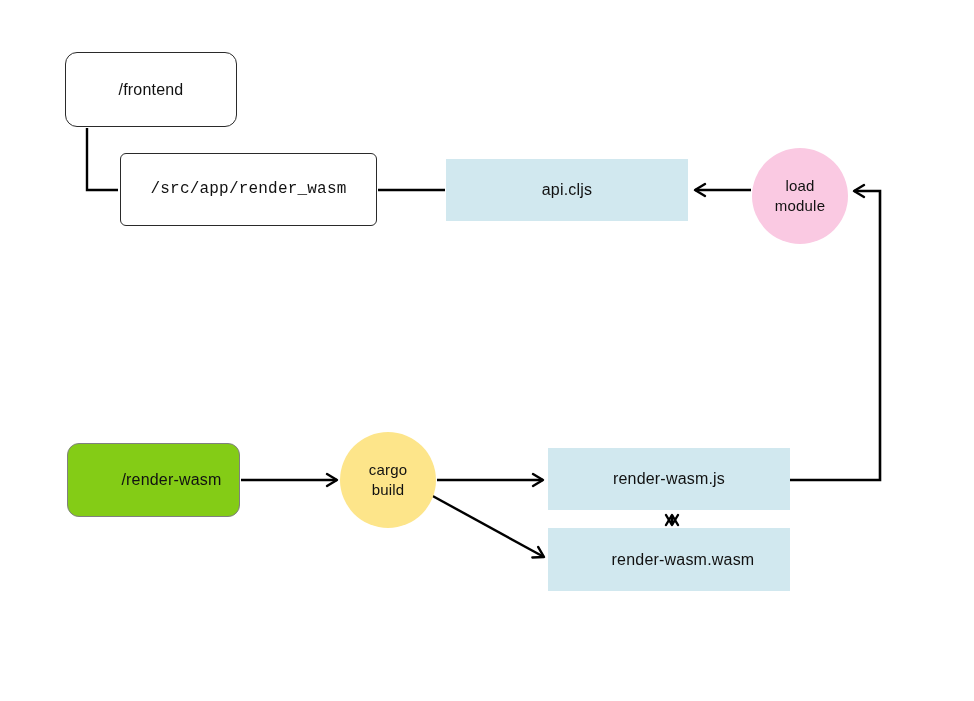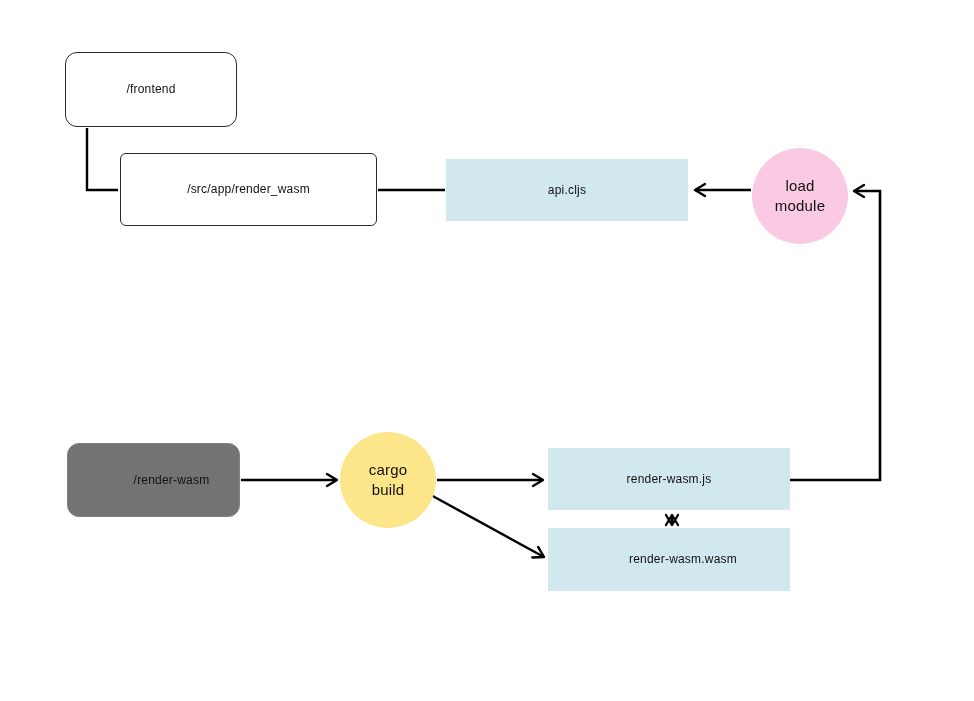--- a/index.html
+++ b/index.html
@@ -16,30 +16,30 @@
     position: absolute;
     left: 0; top: 0;
     width: 974px; height: 701px;
   }
   .node {
     position: absolute;
     display: flex;
     align-items: center;
     justify-content: center;
     text-align: center;
-    font-size: 12px;
+    font-size: 16px;
     line-height: 1.35;
     letter-spacing: 0.2px;
   }
   .rounded-box {
     background: #ffffff;
     border: 1.5px solid #2a2a2a;
     border-radius: 12px;
   }
-  .big-radius { border-radius: 6px; }
+  .big-radius { border-radius: 6px; font-family: Liberation Mono, monospace; }
   .fill-box { border: none; text-align: center; }
   .circle {
     border-radius: 50%;
     border: none;
     font-size: 15px;
   }
   .circle .label-text { width: 62px; }
   .node-frontend      { left: 65px;  top: 52px;  width: 172px; height: 75px; }
   .node-src-app       { left: 120px; top: 153px; width: 257px; height: 73px; }
   .node-api-cljs      { left: 446px; top: 159px; width: 242px; height: 62px; }
@@ -87,21 +87,21 @@
   </div>
 
   <div class="node fill-box node-api-cljs" style="background-color: rgb(209, 232, 239);">
     <span class="label-text">api.cljs</span>
   </div>
 
   <div class="node circle node-load-module" style="background-color: rgb(250, 201, 226);">
     <span class="label-text">load module</span>
   </div>
 
-  <div class="node rounded-box node-render-dir" style="background-color: #737373; border-color: rgb(128, 128, 128); padding-left: 36px;">
+  <div class="node rounded-box node-render-dir" style="background-color: #84cc16; border-color: rgb(128, 128, 128); padding-left: 36px;">
     <span class="label-text">/render-wasm</span>
   </div>
 
   <div class="node fill-box node-render-js" style="background-color: rgb(209, 232, 239);">
     <span class="label-text">render-wasm.js</span>
   </div>
 
   <div class="node circle node-cargo-build" style="background-color: rgb(253, 229, 138);">
     <span class="label-text">cargo build</span>
   </div>

